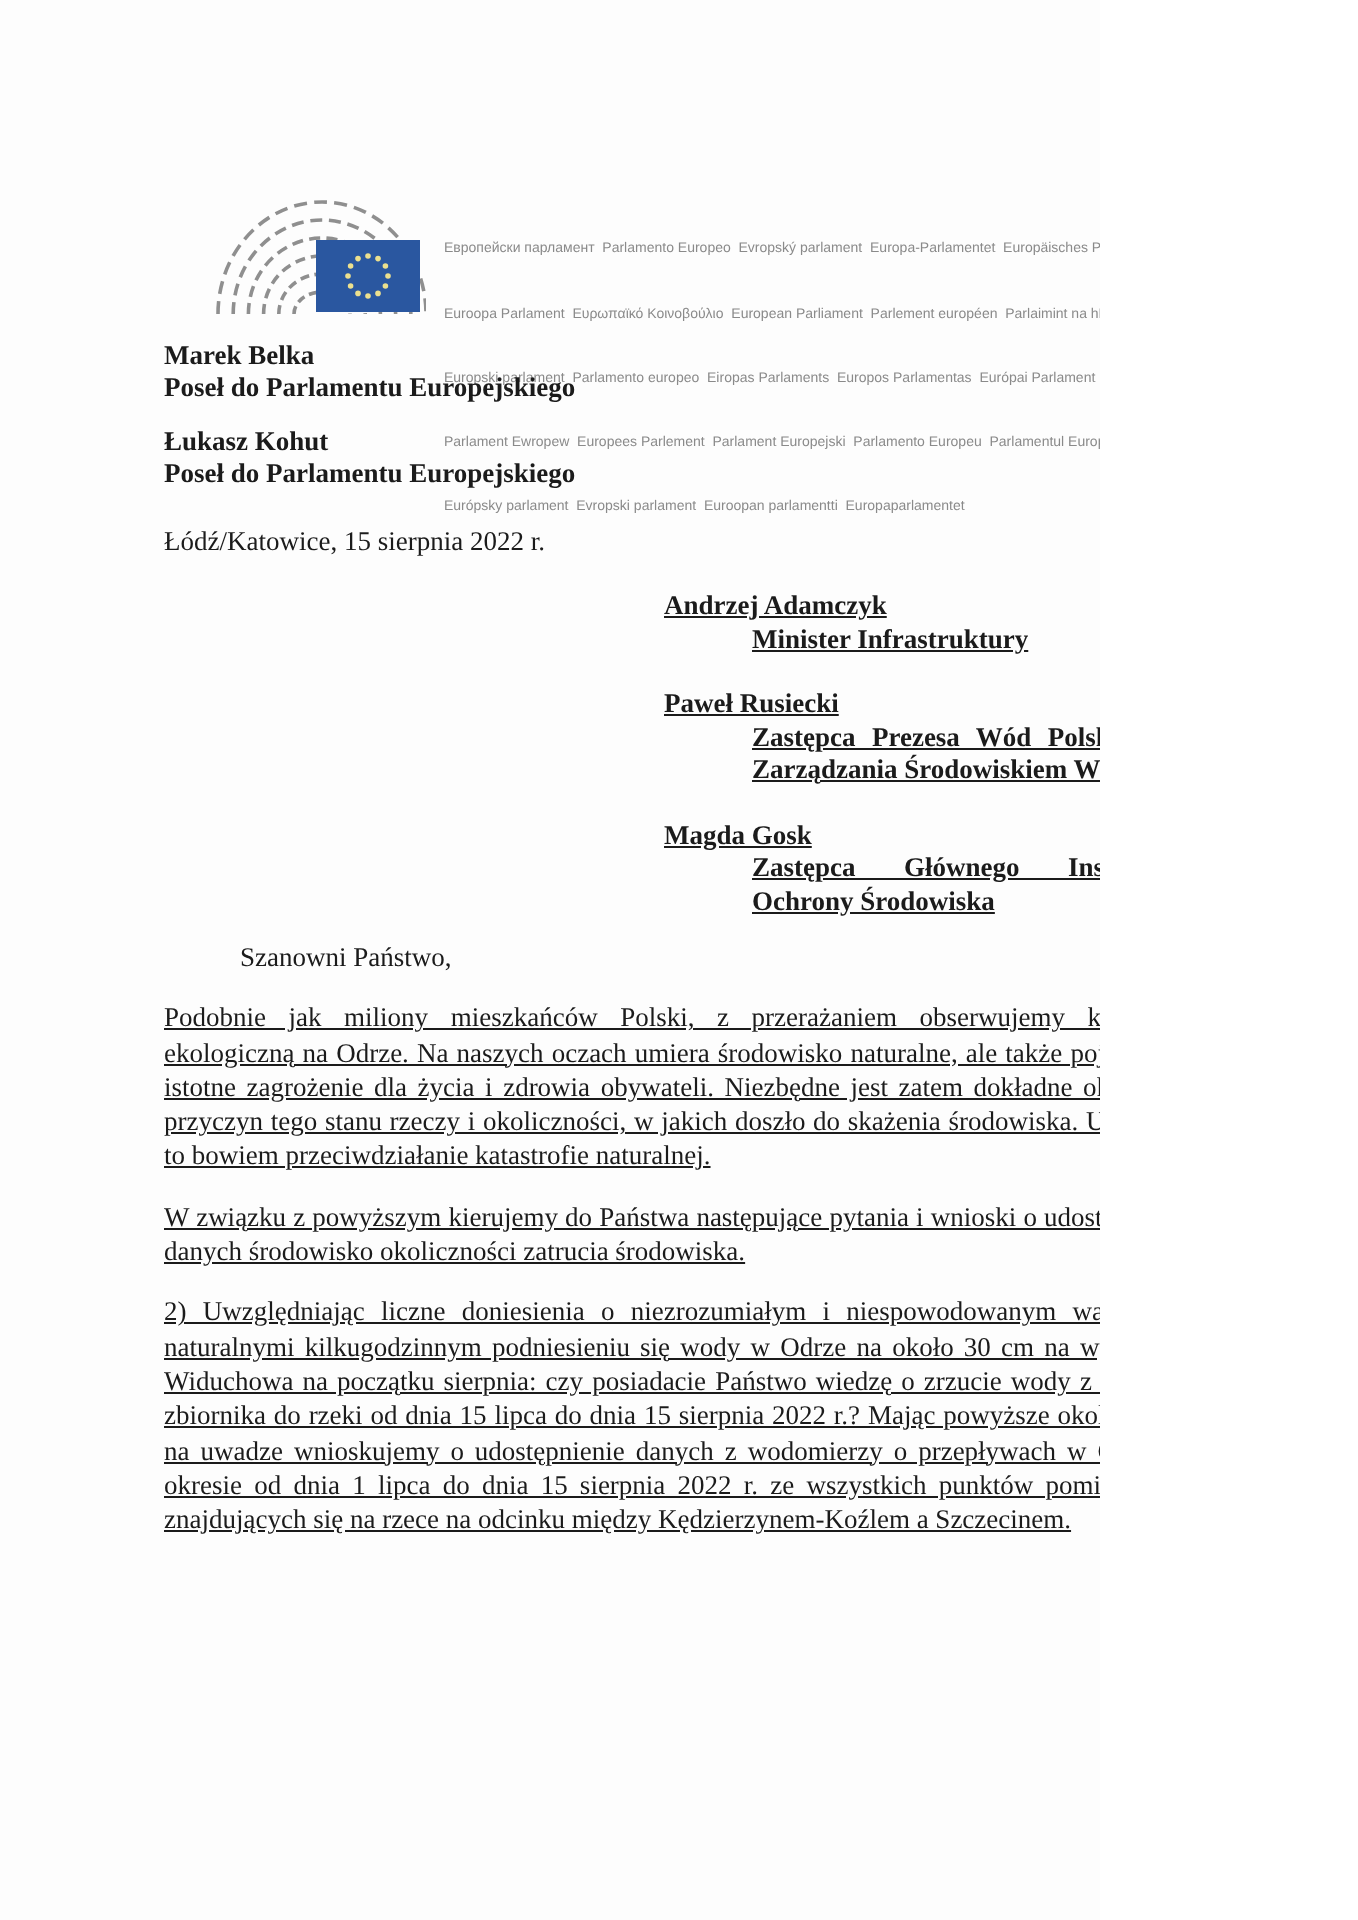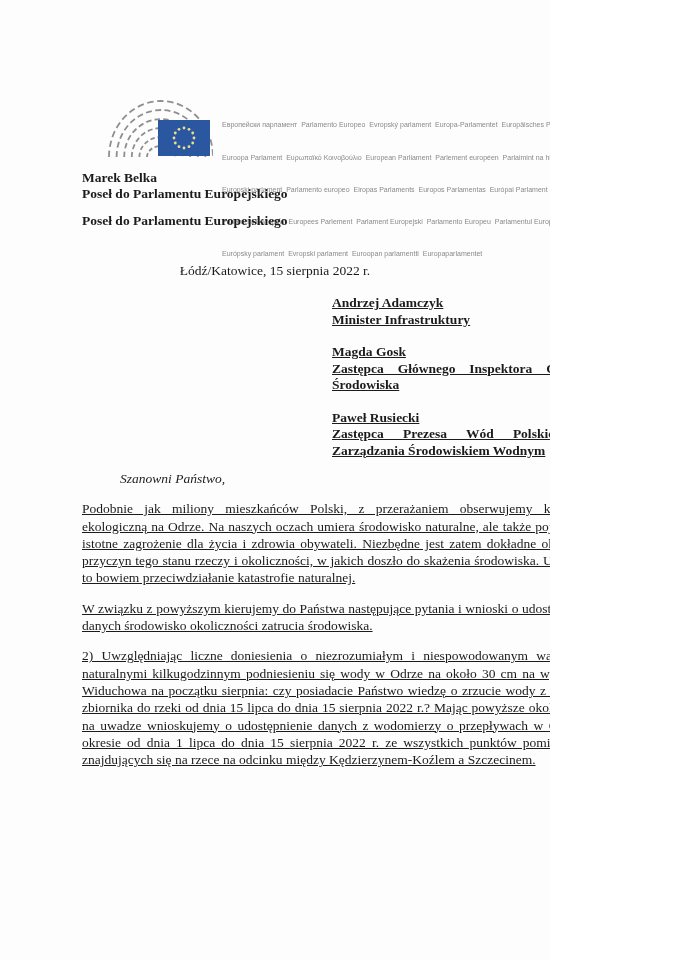--- a/index.html
+++ b/index.html
@@ -39,46 +39,46 @@
     line-height: 15.5px;
     font-weight: bold;
   }
   .sender-block { margin-bottom: 12px; }
   
   .dateline {
     position: absolute;
     left: 82px;
     right: 82px;
     top: 263px;
-    text-align: center;
+    text-align: left;
     font-size: 13.5px;
   }
   
   .recipients {
     position: absolute;
     left: 332px;
     top: 295px;
     width: 265px;
     font-size: 13.5px;
     line-height: 16.5px;
     font-weight: bold;
     text-decoration: underline;
   }
   .recipient-block { margin-bottom: 16px; }
-  .recipient-title { text-align: justify; }
+  .recipient-title { text-align: justify; margin-left: 44px; }
   
   .letter-body {
     position: absolute;
     left: 82px;
     top: 470px;
     width: 515px;
     font-size: 13.5px;
     line-height: 17.3px;
   }
-  .salutation { text-indent: 38px; margin: 0 0 13px 0; font-style: italic; }
+  .salutation { text-indent: 38px; margin: 0 0 13px 0; }
   .para { text-align: justify; margin: 0 0 13px 0; text-decoration: underline; }
 </style>
 </head>
 <body>
 
 <div class="page">
 
   <div class="letterhead">
     <svg class="logo-mark" viewBox="0 0 105 68" aria-hidden="true">
       <g fill="none" stroke-linecap="butt" stroke-width="1.8" stroke="#8f8f8f">
@@ -113,38 +113,39 @@
       <div>Európsky parlament  Evropski parlament  Euroopan parlamentti  Europaparlamentet</div>
     </div>
   </div>
 
   <div class="senders">
     <div class="sender-block">
       <div>Marek Belka</div>
       <div>Poseł do Parlamentu Europejskiego</div>
     </div>
     <div class="sender-block">
+      <div>Łukasz Kohut</div>
       <div>Poseł do Parlamentu Europejskiego</div>
     </div>
   </div>
 
   <div class="dateline">Łódź/Katowice, 15 sierpnia 2022 r.</div>
 
   <div class="recipients">
     <div class="recipient-block">
       <div>Andrzej Adamczyk</div>
       <div class="recipient-title">Minister Infrastruktury</div>
     </div>
     <div class="recipient-block">
+      <div>Paweł Rusiecki</div>
+      <div class="recipient-title">Zastępca Prezesa Wód Polskich ds. Zarządzania Środowiskiem Wodnym</div>
+    </div>
+    <div class="recipient-block">
       <div>Magda Gosk</div>
       <div class="recipient-title">Zastępca Głównego Inspektora Ochrony Środowiska</div>
-    </div>
-    <div class="recipient-block">
-      <div>Paweł Rusiecki</div>
-      <div class="recipient-title">Zastępca Prezesa Wód Polskich ds. Zarządzania Środowiskiem Wodnym</div>
     </div>
   </div>
 
   <div class="letter-body">
     <p class="salutation">Szanowni Państwo,</p>
     <p class="para">Podobnie jak miliony mieszkańców Polski, z przerażaniem obserwujemy katastrofę ekologiczną na Odrze. Na naszych oczach umiera środowisko naturalne, ale także pojawia się istotne zagrożenie dla życia i zdrowia obywateli. Niezbędne jest zatem dokładne określenie przyczyn tego stanu rzeczy i okoliczności, w jakich doszło do skażenia środowiska. Umożliwi to bowiem przeciwdziałanie katastrofie naturalnej.</p>
     <p class="para">W związku z powyższym kierujemy do Państwa następujące pytania i wnioski o udostępnienie danych środowisko okoliczności zatrucia środowiska.</p>
     <p class="para">2) Uwzględniając liczne doniesienia o niezrozumiałym i niespowodowanym warunkami naturalnymi kilkugodzinnym podniesieniu się wody w Odrze na około 30 cm na wysokości Widuchowa na początku sierpnia: czy posiadacie Państwo wiedzę o zrzucie wody z któregoś zbiornika do rzeki od dnia 15 lipca do dnia 15 sierpnia 2022 r.? Mając powyższe okoliczności na uwadze wnioskujemy o udostępnienie danych z wodomierzy o przepływach w Odrze w okresie od dnia 1 lipca do dnia 15 sierpnia 2022 r. ze wszystkich punktów pomiarowych znajdujących się na rzece na odcinku między Kędzierzynem-Koźlem a Szczecinem.</p>
   </div>
 

